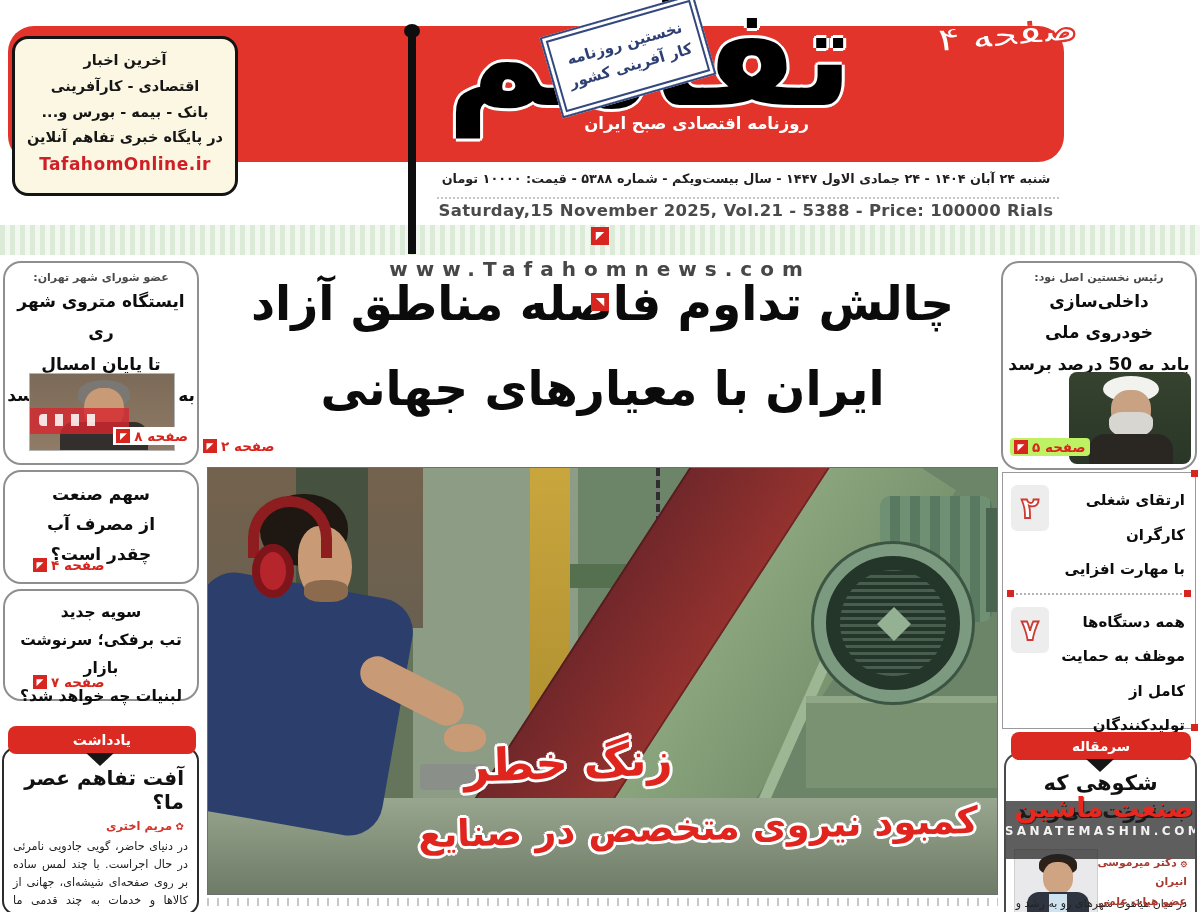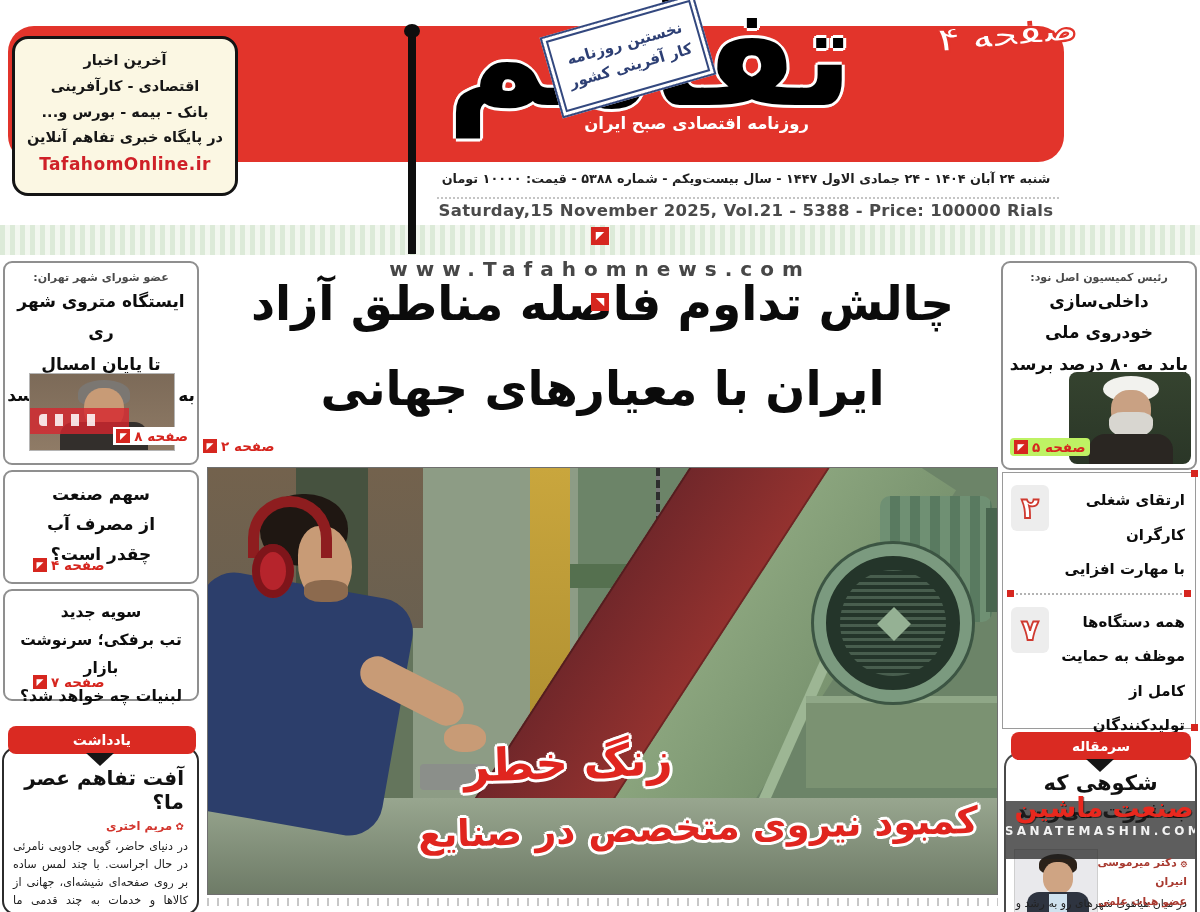--- a/index.html
+++ b/index.html
@@ -67,21 +67,21 @@
 
   
   .lead-title { left:205px; top:262px; width:795px; text-align:center; font-size:47px; font-weight:900; color:#0b0b0b; line-height:1.8; }
   .page-chip { display:flex; align-items:center; gap:4px; }
   .pg-ico { width:14px; height:14px; background:#d6261f; color:#fff; font-size:9px; line-height:14px; text-align:center; flex:0 0 auto; }
   .pg-ico::before { content:"◤"; }
   .pg-label { color:#d6261f; font-size:13.5px; font-weight:bold; }
   .lead-page { left:203px; top:438px; }
 
   
-  .card { position:absolute; background:#fff; border:2px solid #8f8f8f; border-radius:9px; }
+  .card { position:absolute; background:#fff; border:2px solid #8f8f8f; border-radius:18px; }
   .kicker { text-align:center; font-size:11px; color:#4a4a4a; font-weight:bold; margin-top:8px; }
   .card-title { text-align:center; font-size:17px; font-weight:700; color:#0d0d0d; line-height:1.85; margin-top:2px; }
 
   .photo-metro { position:absolute; left:24px; bottom:12px; width:146px; height:78px; border:1px solid #b5b5b5; background:linear-gradient(180deg,#7c6a58,#8f7b66); overflow:hidden; }
   .metro-hair { position:absolute; left:48px; top:6px; width:52px; height:26px; border-radius:50% 50% 30% 30%; background:#7b7772; }
   .metro-face { position:absolute; left:54px; top:14px; width:40px; height:42px; border-radius:45%; background:#c89b76; }
   .metro-suit { position:absolute; left:30px; top:48px; width:88px; height:30px; border-radius:14px 14px 0 0; background:#332f2c; }
   .metro-mark { position:absolute; left:-3px; bottom:16px; width:102px; height:26px; background:rgba(214,38,46,0.8); }
   .metro-mark::before { content:""; position:absolute; left:12px; top:6px; width:60px; height:12px; background:repeating-linear-gradient(90deg,rgba(255,255,255,0.85) 0 8px, transparent 8px 16px); border-radius:4px; }
   .chip-metro { position:absolute; right:6px; bottom:18px; background:#fff; padding:1px 3px; }
@@ -262,25 +262,25 @@
 
   <div class="sec-tab note-tab rtl">یادداشت</div>
   <div class="notch note-notch"></div>
   <div class="abs note-box">
     <div class="note-title rtl">آفت تفاهم عصر ما؟</div>
     <div class="note-by rtl">مریم اختری</div>
     <div class="note-body rtl">در دنیای حاضر، گویی جادویی نامرئی در حال اجراست. با چند لمس ساده بر روی صفحه‌ای شیشه‌ای، جهانی از کالاها و خدمات به چند قدمی ما می‌آید. غذاهایی که بدون زحمت پخت و پز آماده مصرف می‌شوند، فیلم‌ها و موسیقی‌هایی که بی‌هیچ تأملی و مطابق سلیقه پیشینمان به ما پیشنهاد می‌شوند و اخباری که</div>
   </div>
 
   <div class="card" style="left:1001px; top:261px; width:196px; height:209px;">
-    <div class="kicker rtl">رئیس کمیسیون اصل نود:</div>
+    <div class="kicker rtl">رئیس نخستین اصل نود:</div>
     <div class="card-title rtl">
       <div>داخلی‌سازی</div>
       <div>خودروی ملی</div>
-      <div>باید به ۸۰ درصد برسد</div>
+      <div>باید به 50 درصد برسد</div>
     </div>
     <div class="photo-cleric">
       <div class="cl-turban"></div>
       <div class="cl-face"></div>
       <div class="cl-beard"></div>
       <div class="cl-robe"></div>
     </div>
     <div class="chip-car page-chip">
       <span class="pg-ico"></span>
       <span class="pg-label rtl">صفحه ۵</span>

